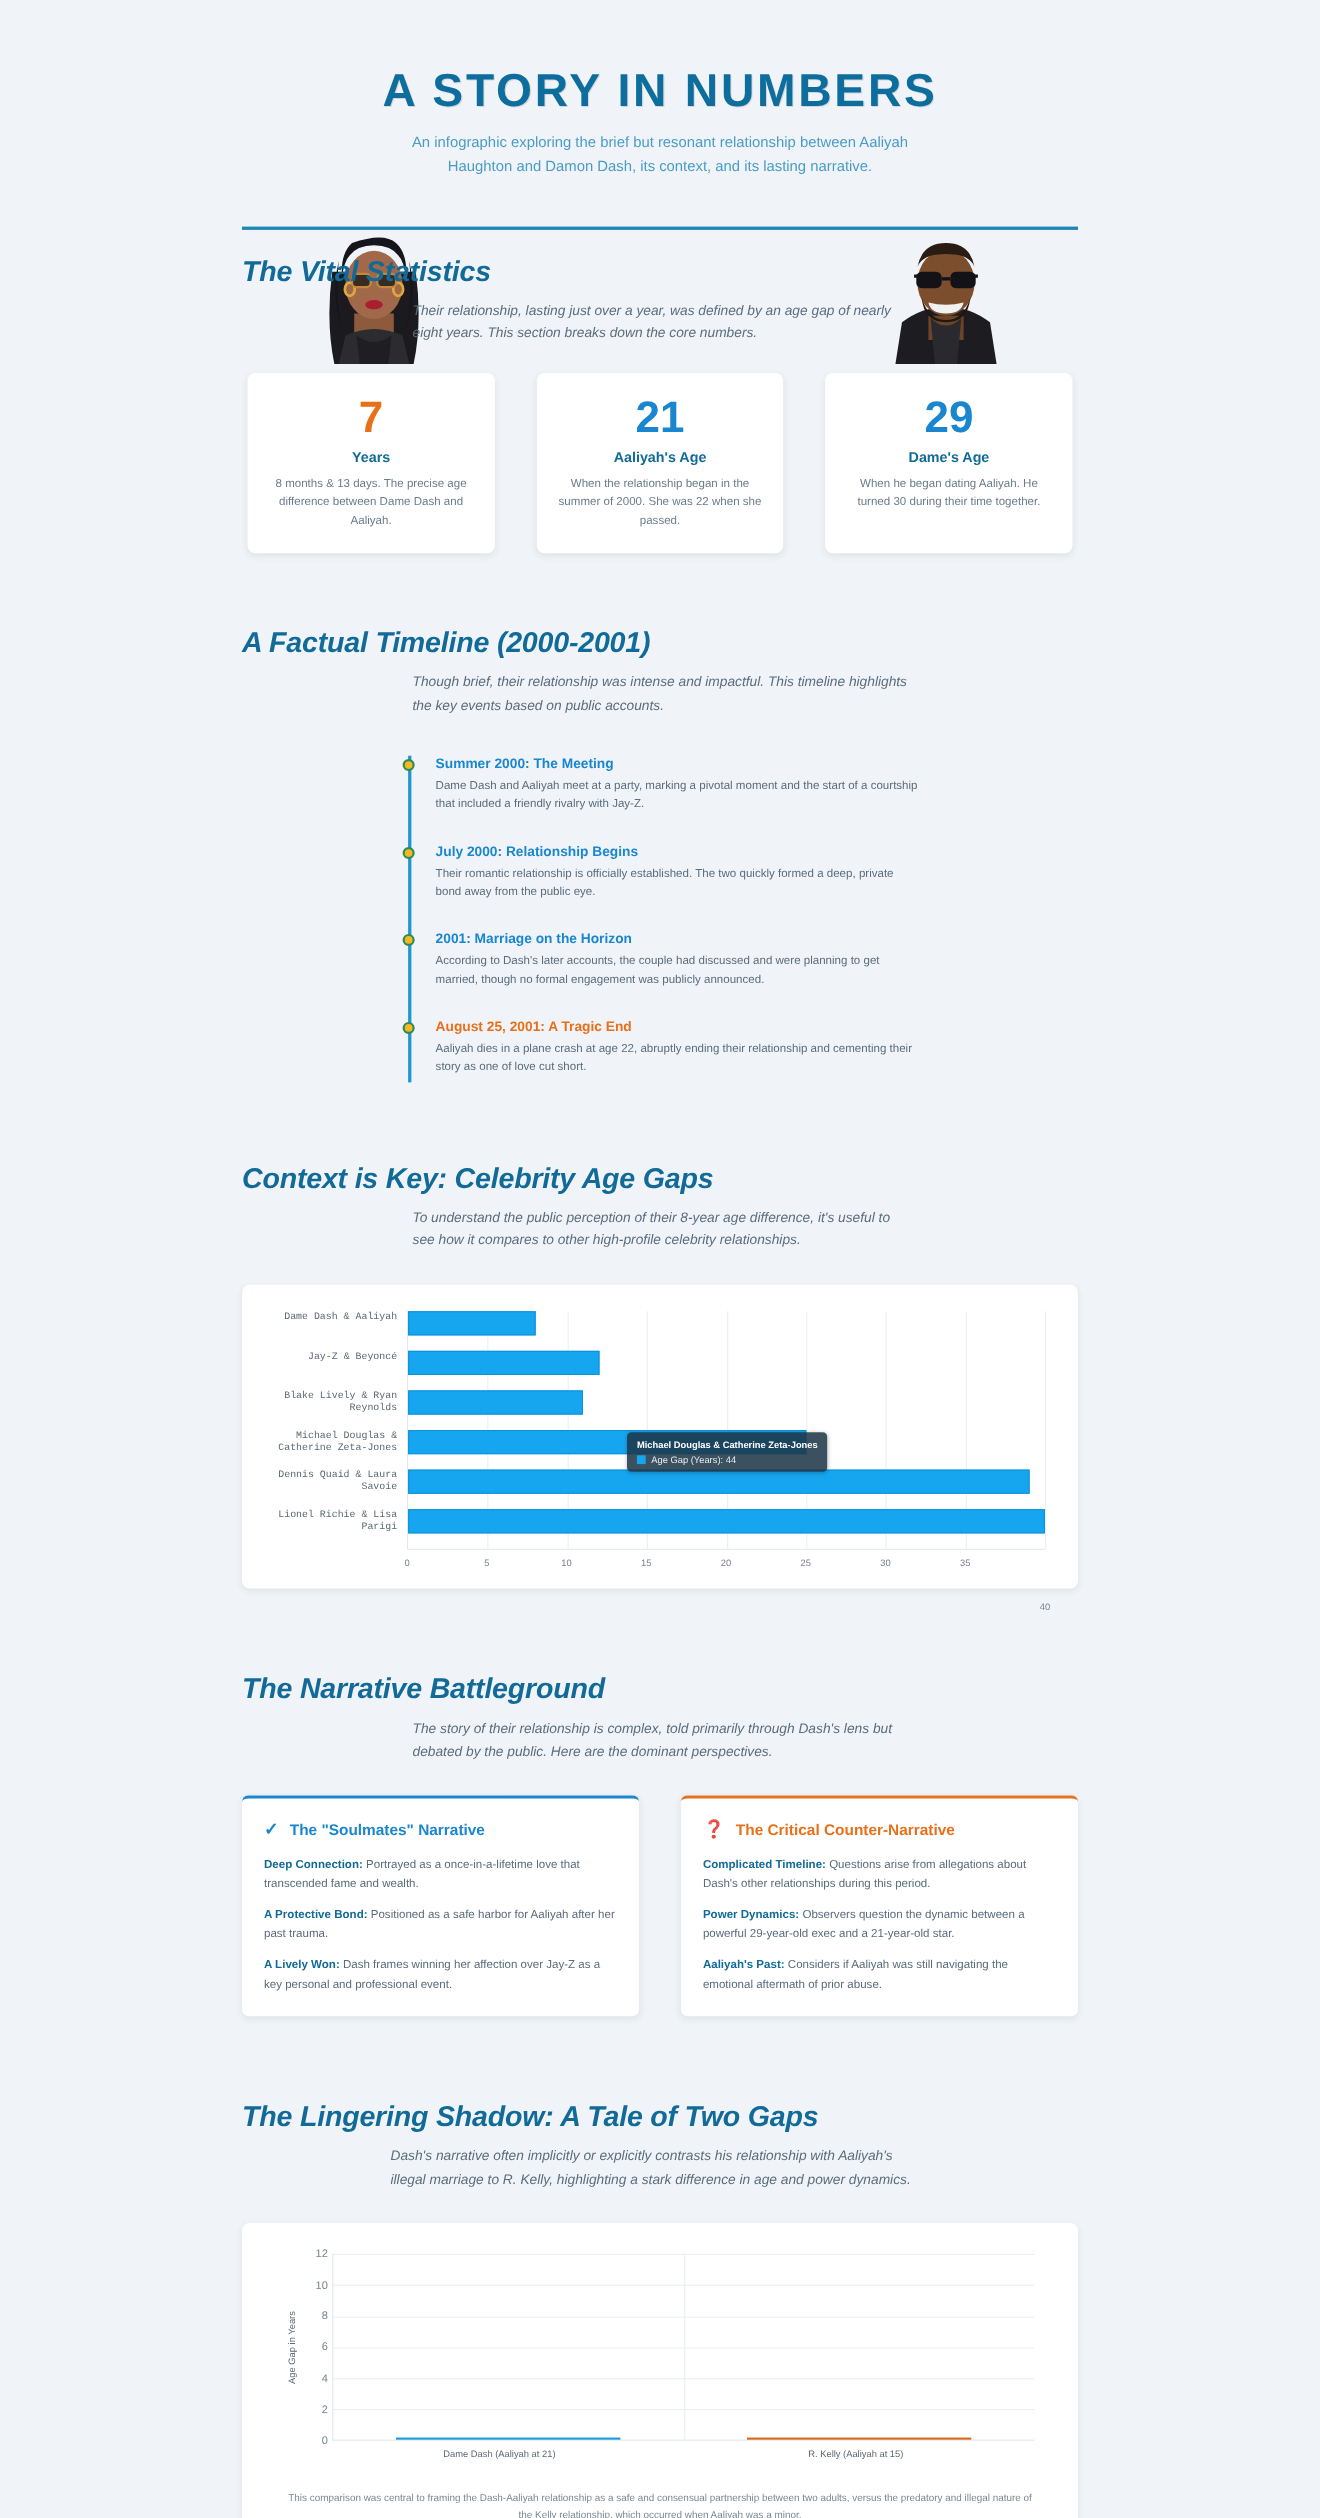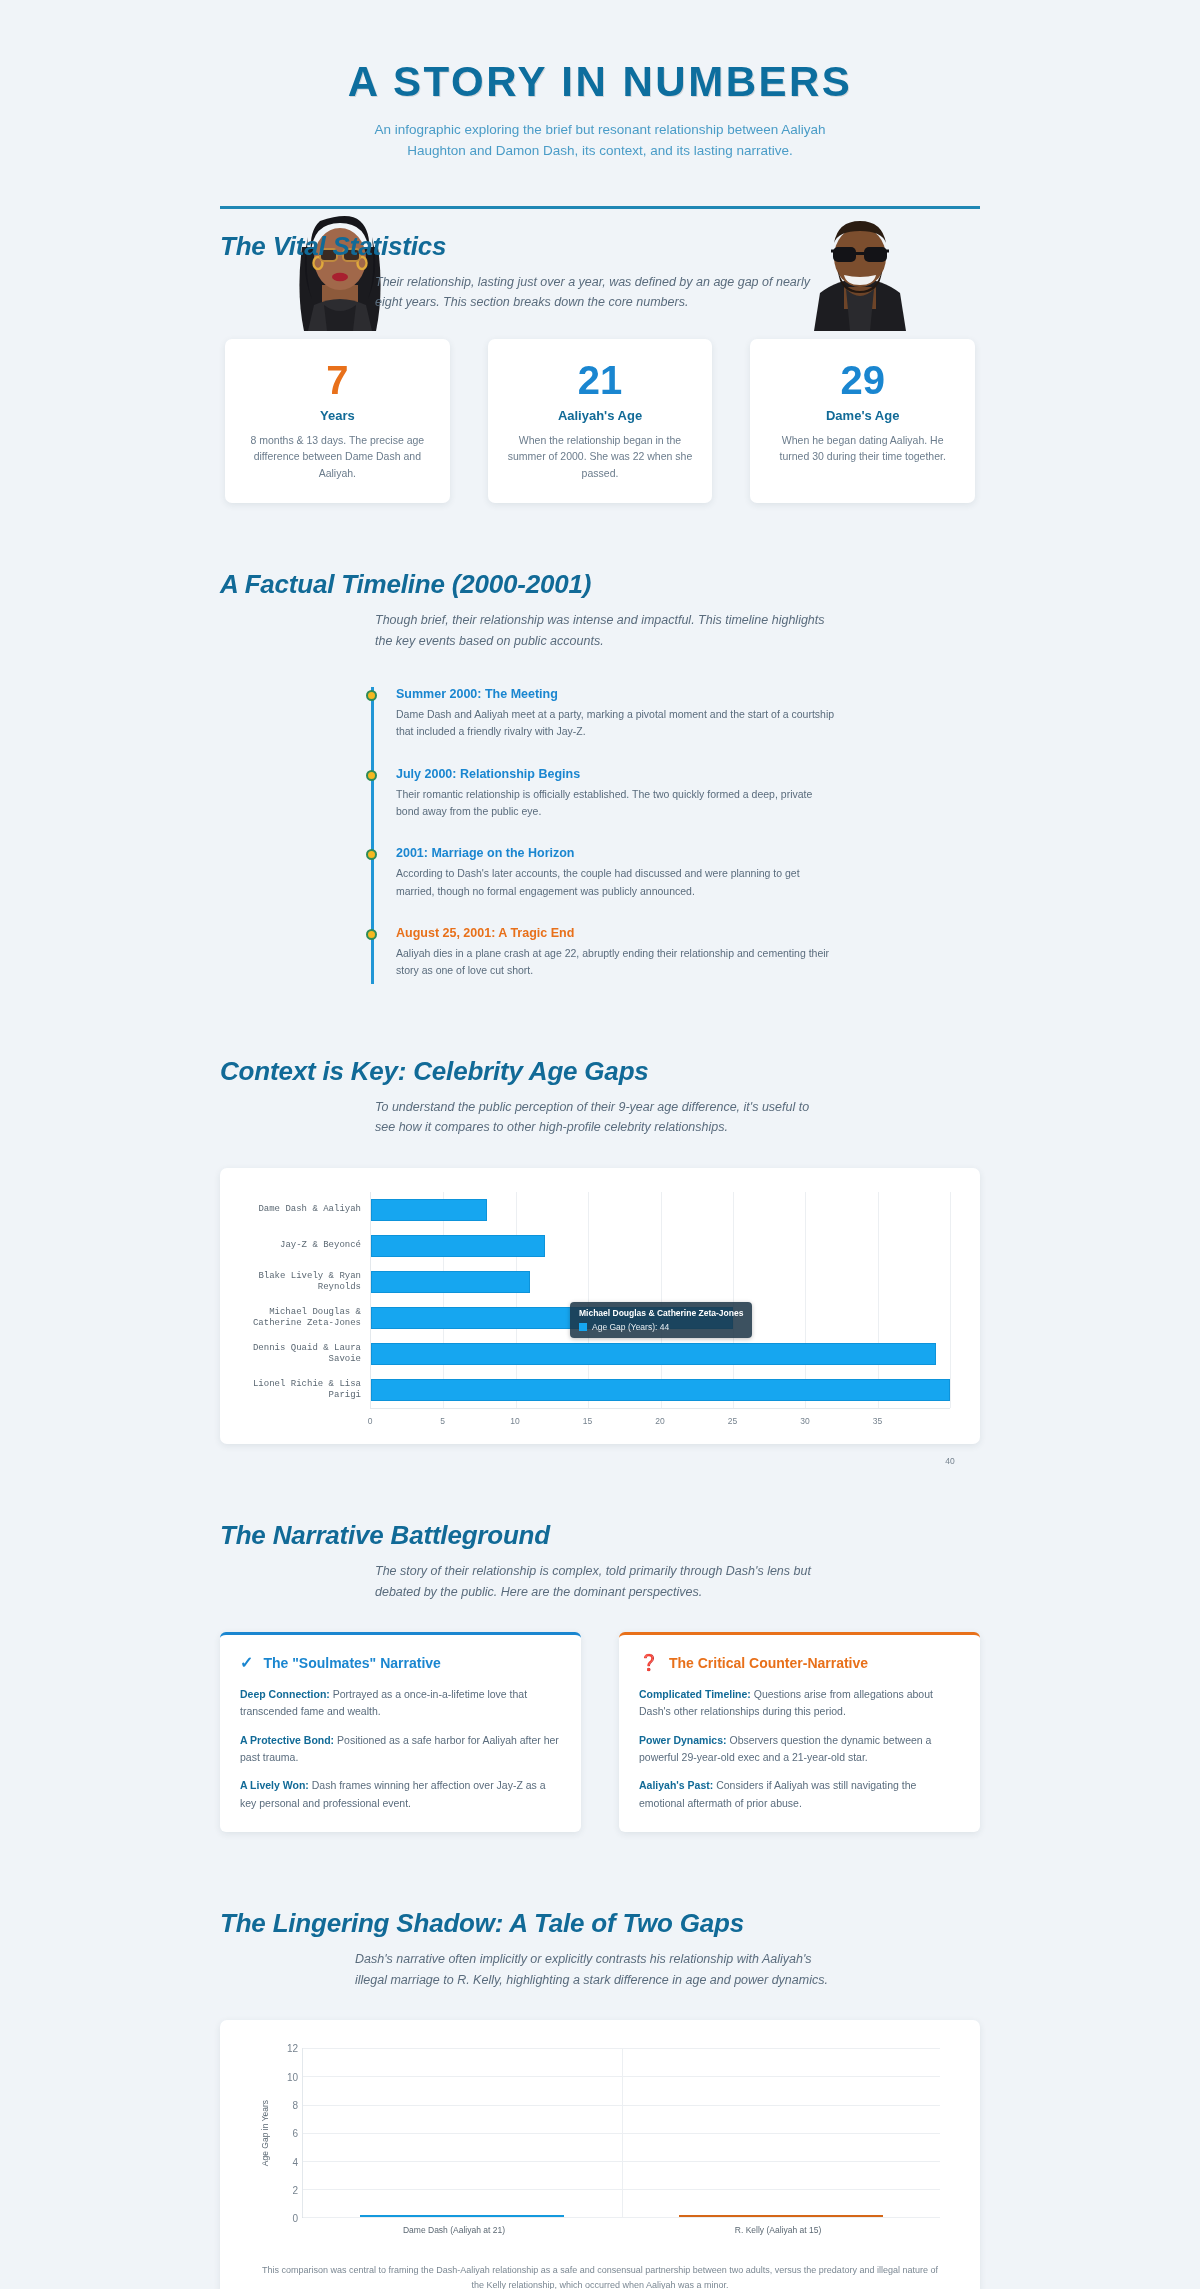--- a/index.html
+++ b/index.html
@@ -94,21 +94,21 @@
     margin-top: 30px;
   }
 
   
   .hbar-chart { padding: 24px 30px 10px 0; position: relative; }
   .hbar-grid { position: relative; margin-left: 150px; border-left: 1px solid #e3e8ec; }
   .hbar-vline {
     position: absolute; top: 0; bottom: 0;
     width: 1px; background: #eceff2;
   }
-  .hbar-row { height: 36px; display: flex; align-items: center; position: relative; font-family: Liberation Mono, monospace; }
+  .hbar-row { height: 36px; display: flex; align-items: flex-start; position: relative; font-family: Liberation Mono, monospace; }
   .hbar-label {
     position: absolute;
     left: -150px;
     width: 140px;
     text-align: right;
     font-size: 9px;
     line-height: 1.25;
     color: #5b6873;
   }
   .hbar-bar {
@@ -289,21 +289,21 @@
           <div class="tl-title tragic">August 25, 2001: A Tragic End</div>
           <div class="tl-body">Aaliyah dies in a plane crash at age 22, abruptly ending their relationship and cementing their story as one of love cut short.</div>
         </div>
       </div>
     </div>
   </div>
 
   <div class="inner section" style="padding-top:72px;">
     <div class="section-head">
       <h2>Context is Key: Celebrity Age Gaps</h2>
-      <p>To understand the public perception of their 9-year age difference, it's useful to see how it compares to other high-profile celebrity relationships.</p>
+      <p>To understand the public perception of their 8-year age difference, it's useful to see how it compares to other high-profile celebrity relationships.</p>
     </div>
 
     <div class="panel">
       <div class="hbar-chart">
         <div class="hbar-grid" id="hbar-grid">
             <div class="hbar-vline" style="left: 12.5%;"></div>
             <div class="hbar-vline" style="left: 25%;"></div>
             <div class="hbar-vline" style="left: 37.5%;"></div>
             <div class="hbar-vline" style="left: 50%;"></div>
             <div class="hbar-vline" style="left: 62.5%;"></div>

